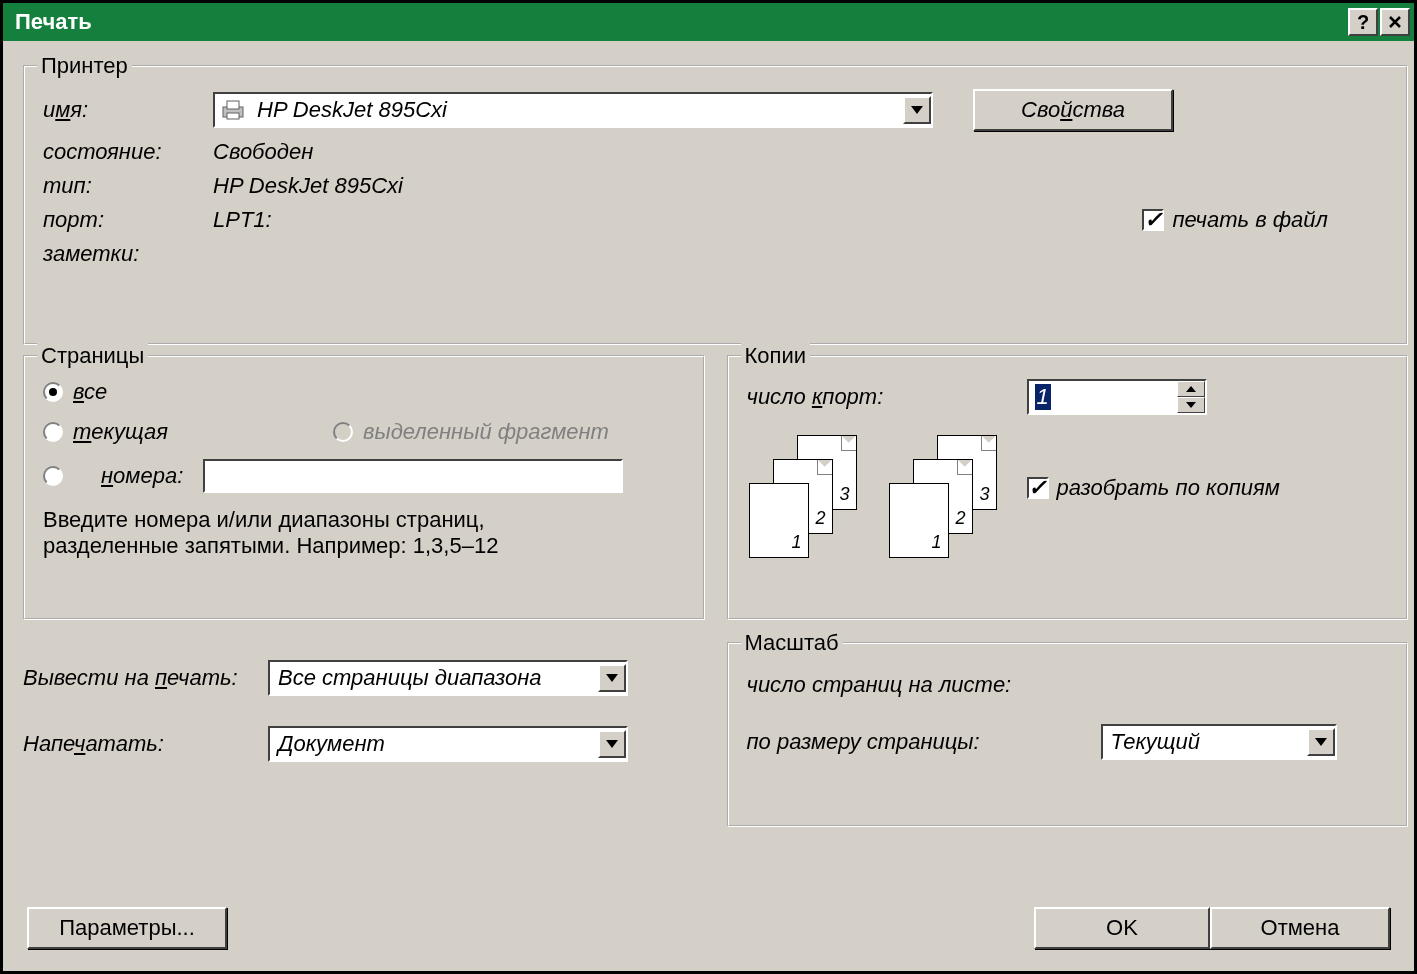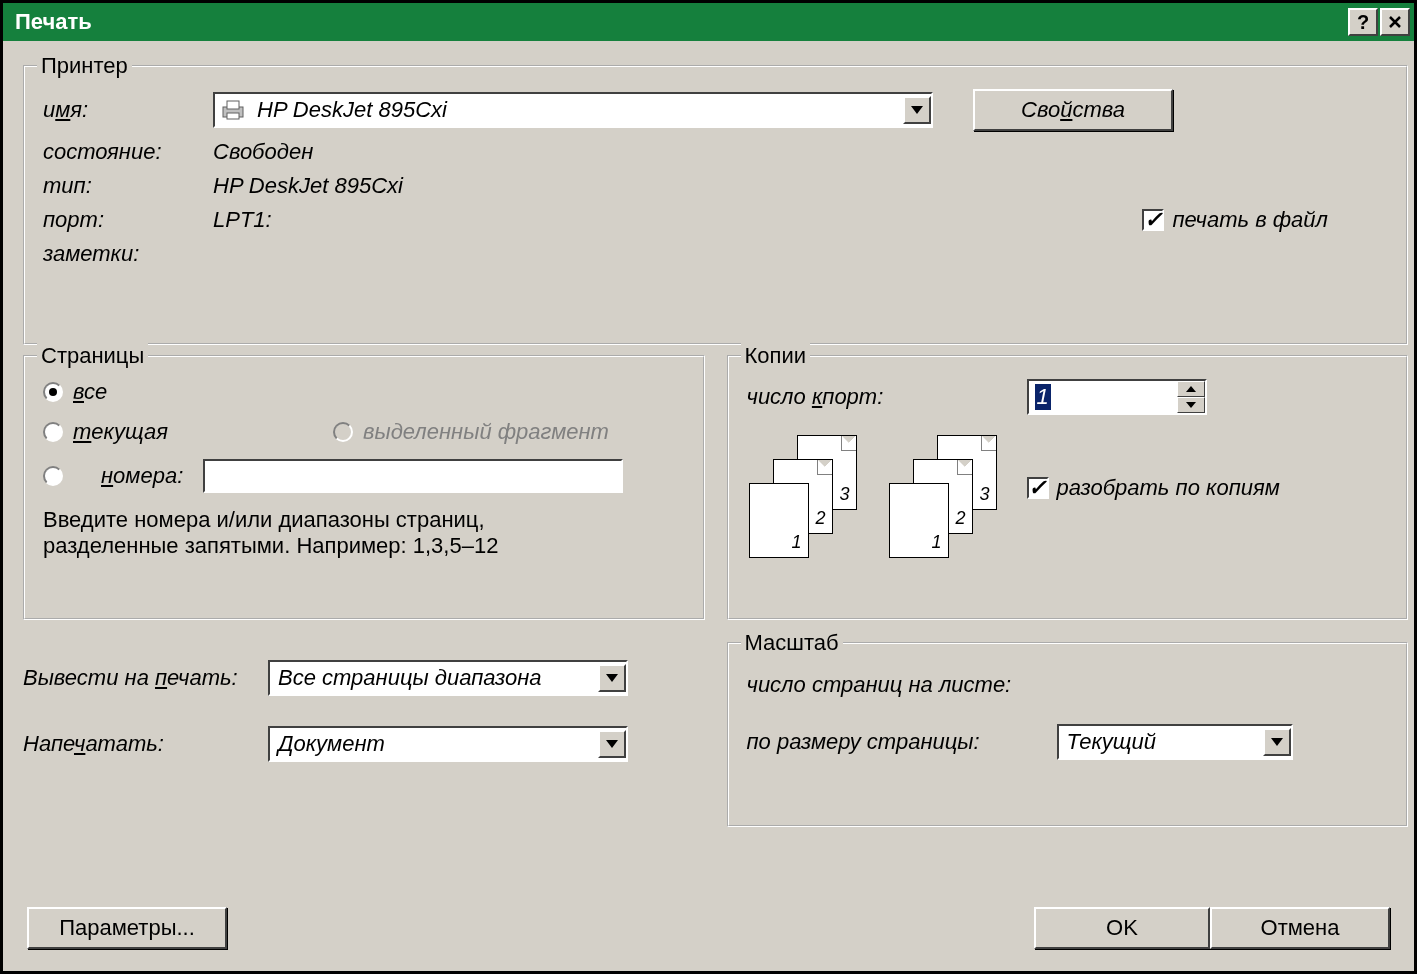--- a/index.html
+++ b/index.html
@@ -413,21 +413,21 @@
           </div>
         </div>
 
         <div class="groupbox" style="height:185px; margin-top:22px;">
           <div class="groupbox-legend">Масштаб</div>
           <div class="row" style="margin-bottom:26px; margin-top:6px;">
             <div style="width:310px;">число страниц на листе:</div>
           </div>
           <div class="row">
             <div style="width:310px;">по размеру страницы:</div>
-            <div class="dropdown" style="width:236px;">
+            <div class="dropdown" style="width:236px;margin-left:44px;">
               <span class="dropdown-text">Текущий</span>
               <span class="dropdown-btn"></span>
             </div>
           </div>
         </div>
       </div>
     </div>
 
     <div class="bottom-bar">
       <div class="button" style="width:200px;">Параметры...</div>

